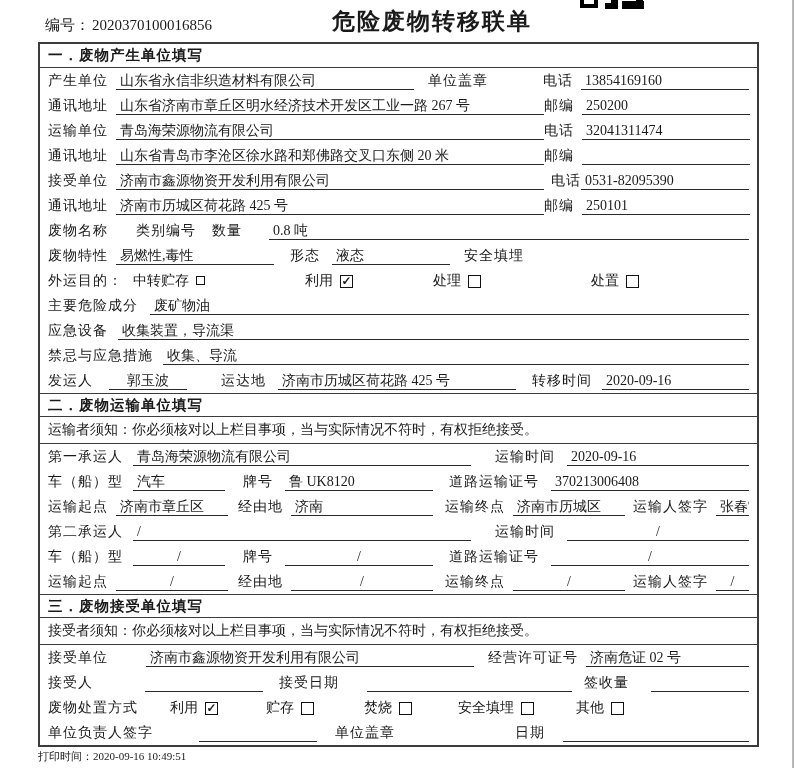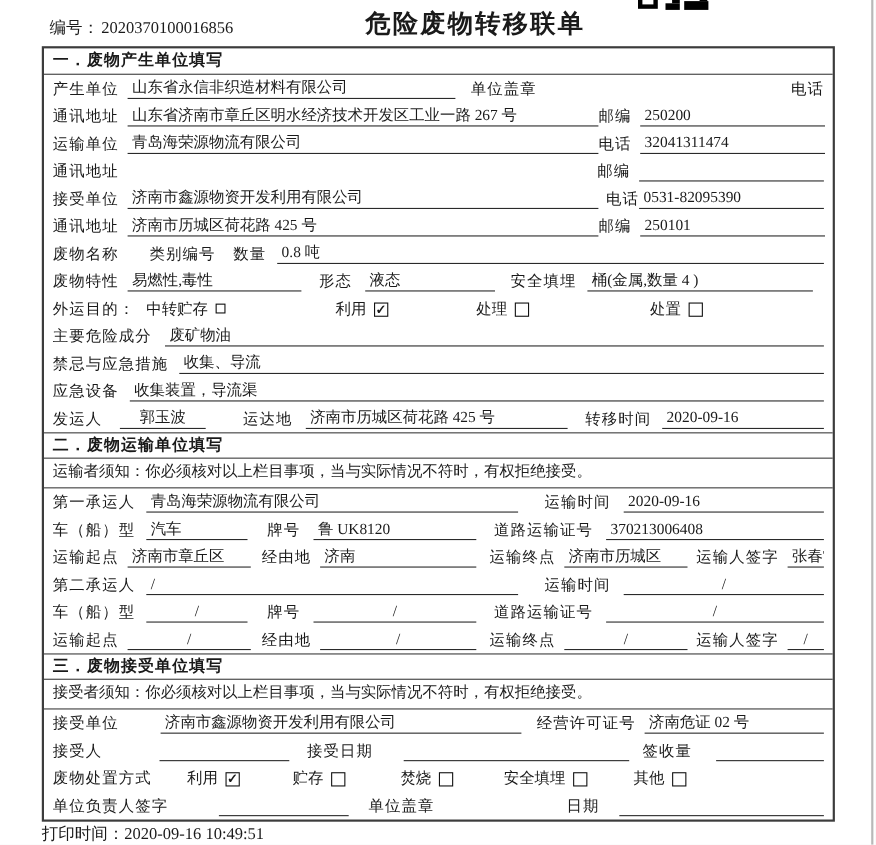--- a/index.html
+++ b/index.html
@@ -41,21 +41,21 @@
   .fill { flex:1 1 auto; }
   .ctr { text-align:center; }
   .mla { margin-left:auto; }
   .opt { display:flex; align-items:center; white-space:nowrap; }
   .cb {
     display:inline-block; width:13px; height:13px; border:1.5px solid #111;
     margin-left:7px; font-size:12px; line-height:11px; text-align:center;
     font-weight:bold; overflow:hidden;
   }
   .cbs { width:9px; height:9px; border-width:1px; margin-bottom:1px; }
-  .print-time { position:absolute; left:38px; top:749px; font-size:15px; }
+  .print-time { position:absolute; left:38px; top:749px; font-size:11px; }
 </style>
 </head>
 <body>
 
 <div class="page">
 
   <div class="doc-number">
     <span>编号：</span><span class="num">2020370100016856</span>
   </div>
   <div class="doc-title">危险废物转移联单</div>
@@ -69,38 +69,40 @@
 
   <div class="form-table">
 
     <div class="hd hd-first">一．废物产生单位填写</div>
 
     <div class="row">
       <span class="lbl">产生单位</span>
       <span class="val" style="width:298px;margin-left:8px">山东省永信非织造材料有限公司</span>
       <span class="lbl" style="margin-left:14px">单位盖章</span>
       <span class="lbl mla">电话</span>
+      <span class="val" style="width:168px;margin-left:8px">13854169160</span>
     </div>
 
     <div class="row">
       <span class="lbl">通讯地址</span>
       <span class="val" style="width:428px;margin-left:8px">山东省济南市章丘区明水经济技术开发区工业一路 267 号</span>
       <span class="lbl mla">邮编</span>
       <span class="val" style="width:168px;margin-left:8px">250200</span>
     </div>
 
     <div class="row">
       <span class="lbl">运输单位</span>
       <span class="val" style="width:428px;margin-left:8px">青岛海荣源物流有限公司</span>
       <span class="lbl mla">电话</span>
       <span class="val" style="width:168px;margin-left:8px">32041311474</span>
     </div>
 
     <div class="row">
       <span class="lbl">通讯地址</span>
+      <span class="val" style="width:428px;margin-left:8px">山东省青岛市李沧区徐水路和郑佛路交叉口东侧 20 米</span>
       <span class="lbl mla">邮编</span>
       <span class="val" style="width:168px;margin-left:8px"></span>
     </div>
 
     <div class="row">
       <span class="lbl">接受单位</span>
       <span class="val" style="width:428px;margin-left:8px">济南市鑫源物资开发利用有限公司</span>
       <span class="lbl mla">电话</span>
       <span class="val" style="width:168px;margin-left:0">0531-82095390</span>
     </div>
@@ -109,30 +111,29 @@
       <span class="lbl">通讯地址</span>
       <span class="val" style="width:428px;margin-left:8px">济南市历城区荷花路 425 号</span>
       <span class="lbl mla">邮编</span>
       <span class="val" style="width:168px;margin-left:8px">250101</span>
     </div>
 
     <div class="row">
       <span class="lbl">废物名称</span>
       <span class="lbl" style="margin-left:28px">类别编号</span>
       <span class="lbl" style="margin-left:16px">数量</span>
-      <span class="val fill" style="margin-left:10px">0.8 吨</span>
+      <span class="val fill" style="margin-left:27px">0.8 吨</span>
     </div>
 
     <div class="row">
       <span class="lbl">废物特性</span>
       <span class="val" style="width:158px;margin-left:8px">易燃性,毒性</span>
       <span class="lbl" style="margin-left:16px">形态</span>
       <span class="val" style="width:118px;margin-left:12px">液态</span>
       <span class="lbl" style="margin-left:14px">安全填埋</span>
-      <span class="val" style="width:205px;margin-left:10px">桶(金属,数量  4 )</span>
     </div>
 
     <div class="row">
       <span class="lbl">外运目的：</span>
       <span class="opt" style="margin-left:10px">
         <span>中转贮存</span>
         <span class="cb cbs"></span>
       </span>
       <span class="opt" style="margin-left:100px">
         <span>利用</span>
@@ -147,27 +148,27 @@
         <span class="cb"></span>
       </span>
     </div>
 
     <div class="row">
       <span class="lbl">主要危险成分</span>
       <span class="val fill" style="margin-left:12px">废矿物油</span>
     </div>
 
     <div class="row">
+      <span class="lbl">应急设备</span>
+      <span class="val fill" style="margin-left:10px">收集装置，导流渠</span>
+    </div>
+
+    <div class="row">
       <span class="lbl">禁忌与应急措施</span>
       <span class="val fill" style="margin-left:10px">收集、导流</span>
-    </div>
-
-    <div class="row">
-      <span class="lbl">应急设备</span>
-      <span class="val fill" style="margin-left:10px">收集装置，导流渠</span>
     </div>
 
     <div class="row">
       <span class="lbl">发运人</span>
       <span class="val ctr" style="width:78px;margin-left:16px">郭玉波</span>
       <span class="lbl" style="margin-left:34px">运达地</span>
       <span class="val" style="width:238px;margin-left:12px">济南市历城区荷花路 425 号</span>
       <span class="lbl" style="margin-left:16px">转移时间</span>
       <span class="val fill" style="margin-left:10px">2020-09-16</span>
     </div>

